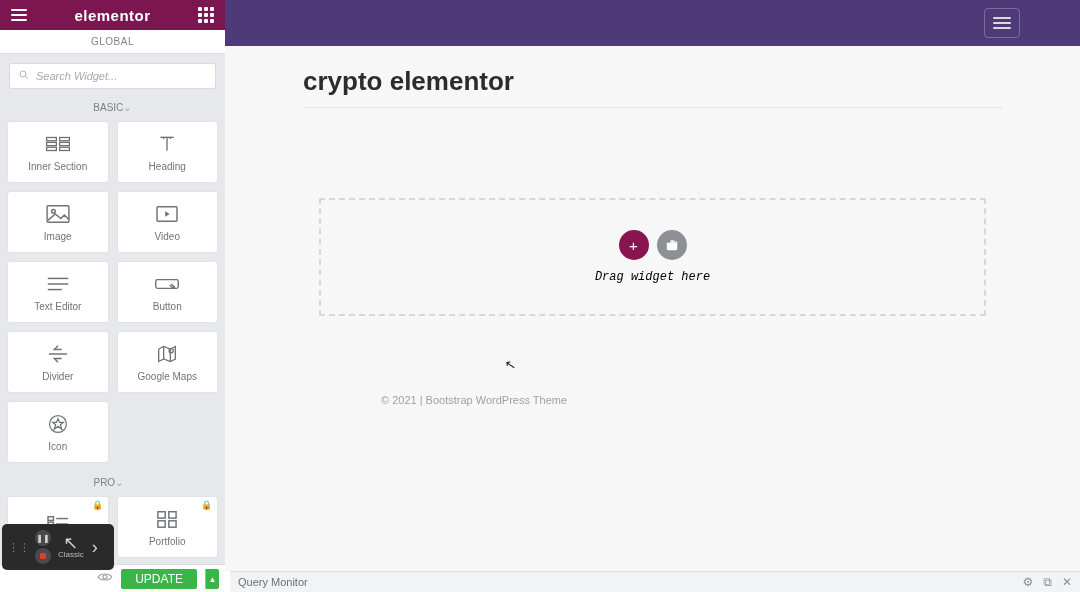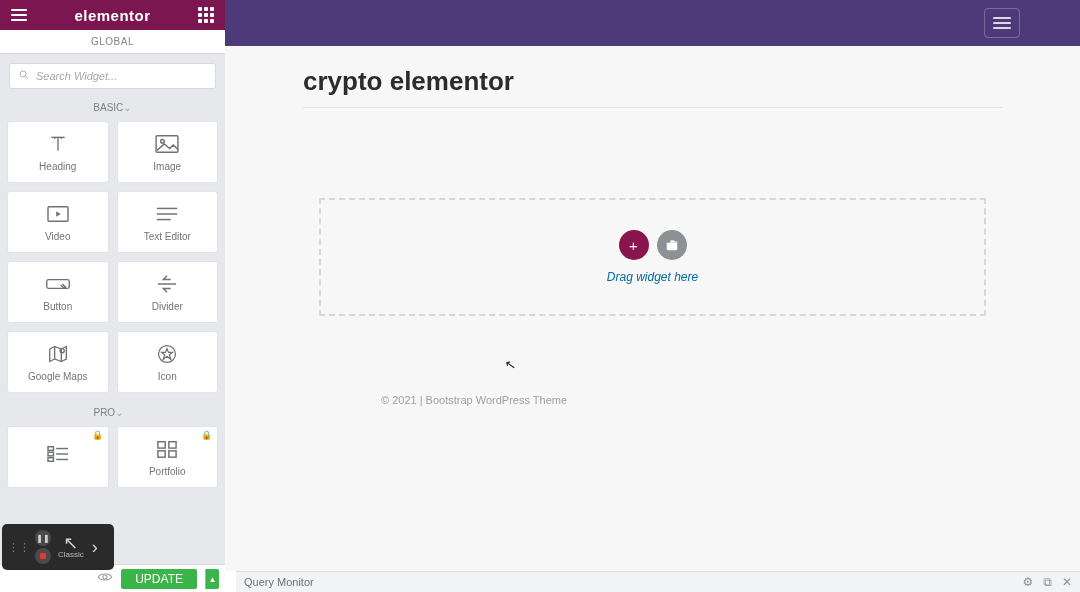--- a/index.html
+++ b/index.html
@@ -114,29 +114,29 @@
     height:118px; display:flex; flex-direction:column; align-items:center; justify-content:center;
     gap:10px; margin:0 16px;
   }
   .dz-btns{ display:flex; gap:8px; }
   .dz-btn{
     width:30px; height:30px; border-radius:50%; border:none; cursor:pointer;
     display:flex; align-items:center; justify-content:center; color:#fff; font-size:15px;
   }
   .dz-add{ background:#8a1450; }
   .dz-tpl{ background:#8d9094; font-size:12px; }
-  .dz-label{ font-size:12px; font-style:italic; color:#0369a1; }
+  .dz-label{ font-size:12px; font-style:italic; color:#000000;font-family:Liberation Mono, monospace; }
 
   .site-footer{
     margin-top:78px; padding-left:78px; font-size:11px; color:#9ea1a4;
   }
 
   
   .status-bar{
-    position:absolute; left:236px; right:0; bottom:0; height:21px;
+    position:absolute; left:230px; right:0; bottom:0; height:21px;
     background:#f2f3f4; border-top:1px solid #dcdee0;
     display:flex; align-items:center; justify-content:space-between;
     padding:0 8px; font-size:11px; color:#6d7175;
   }
   .status-right{ display:flex; gap:10px; align-items:center; }
   .status-right span{ cursor:pointer; color:#8c9094; font-size:12px; }
 
   
   .recorder{
     position:absolute; left:2px; bottom:22px; width:112px; height:46px;
@@ -214,20 +214,33 @@
   </div>
 
   <div class="cat-row">
     <span>BASIC</span>
     <span class="chev">⌄</span>
   </div>
 
   <div class="widgets-scroll">
     <div class="widget-grid">
 
+      <div class="widget-card">
+        <div class="w-icon">
+          <svg class="ic" viewBox="0 0 32 24">
+              <rect x="2" y="4" width="12" height="4"></rect>
+              <rect x="2" y="10" width="12" height="4"></rect>
+              <rect x="2" y="16" width="12" height="4"></rect>
+              <rect x="18" y="4" width="12" height="4"></rect>
+              <rect x="18" y="10" width="12" height="4"></rect>
+              <rect x="18" y="16" width="12" height="4"></rect>
+            </svg>
+        </div>
+        <div class="w-label">Inner Section</div>
+      </div>
 
       <div class="widget-card">
         <div class="w-icon">
           <svg class="ic" viewBox="0 0 24 24">
               <line x1="4" y1="4" x2="20" y2="4"></line>
               <line x1="12" y1="4" x2="12" y2="20"></line>
               <line x1="8" y1="4" x2="8" y2="6"></line>
               <line x1="16" y1="4" x2="16" y2="6"></line>
             </svg>
         </div>

